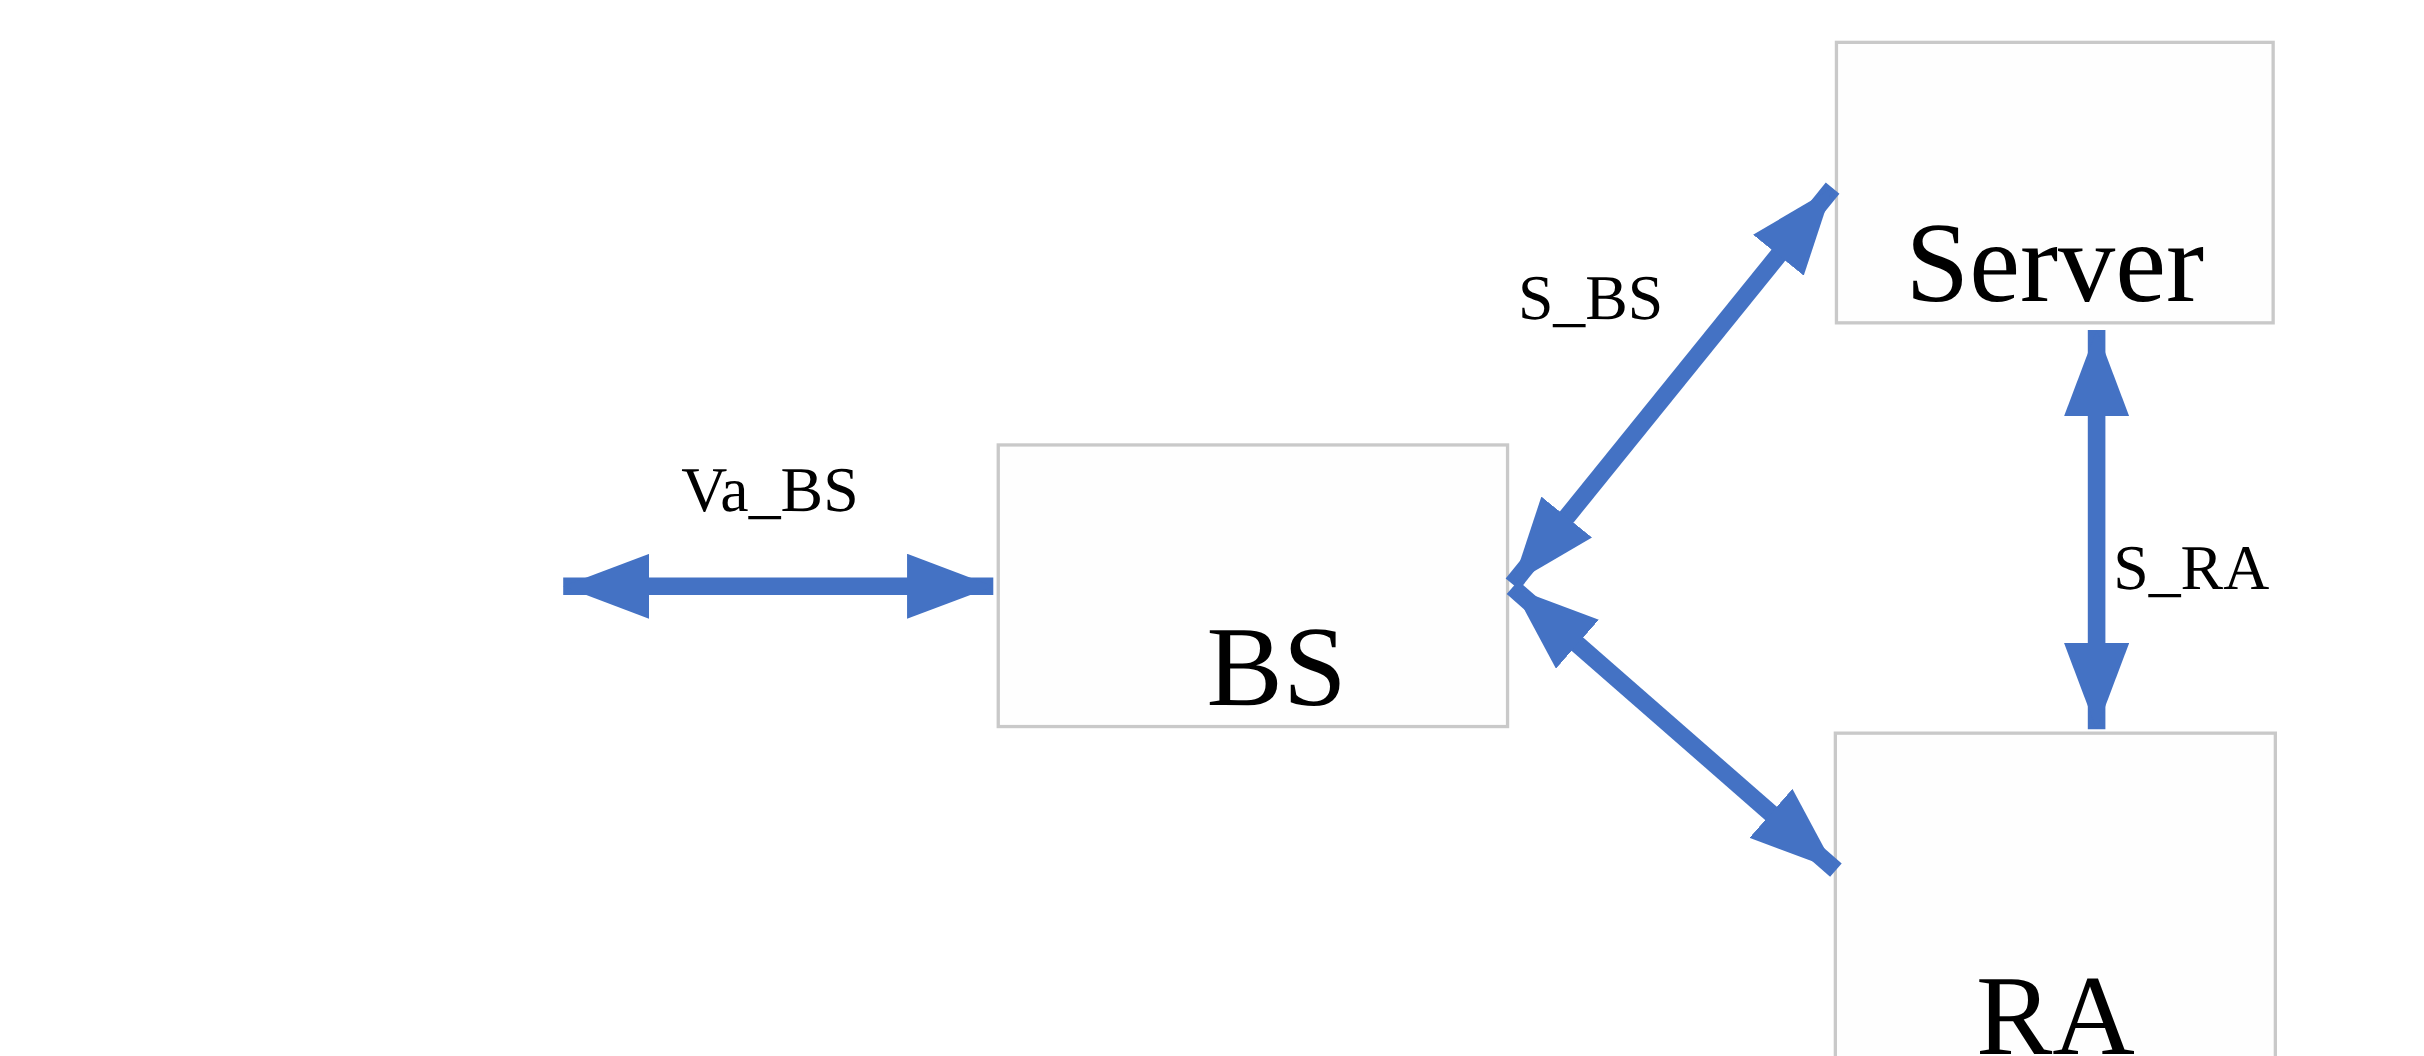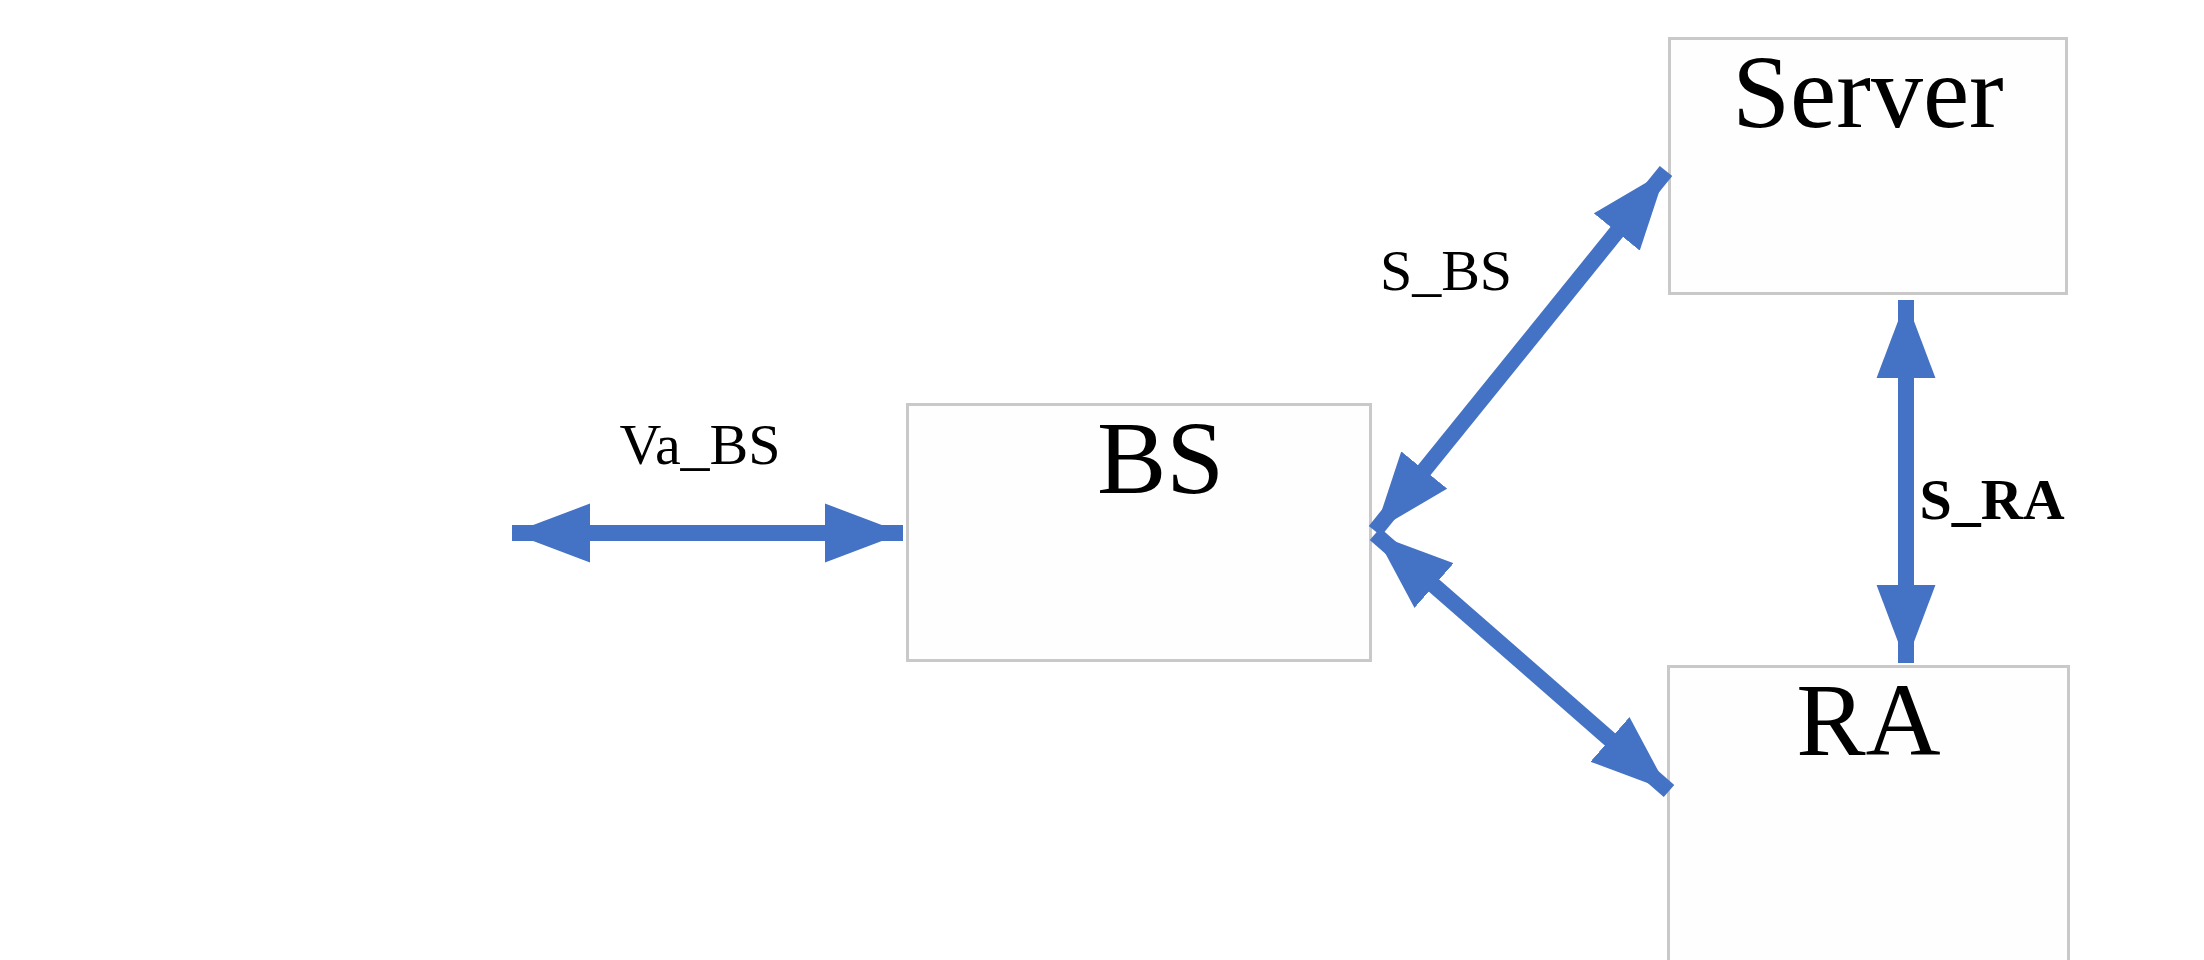--- a/index.html
+++ b/index.html
@@ -10,21 +10,21 @@
     --bg:#FFFFFF;
   }
   *{margin:0;padding:0;box-sizing:border-box;}
   html,body{width:2204px;height:960px;background:var(--bg);overflow:hidden;}
   body{font-family:"Liberation Serif","DejaVu Serif",serif;color:var(--ink);}
   .diagram{position:relative;width:2204px;height:960px;}
   .node{
     position:absolute;
     background:var(--box-fill);
     border:3px solid var(--box-border);
-    display:flex;align-items:flex-start;justify-content:center;
+    display:flex;align-items:flex-end;justify-content:center;
   }
   .node-label{
     font-size:104px;
     line-height:1;
     color:var(--ink);
   }
   #node-va{left:40px;top:403px;width:468px;height:259px;}
   #node-bs{left:906px;top:403px;width:466px;height:259px;padding-left:43px;}
   #node-server{left:1668px;top:37px;width:400px;height:258px;}
   #node-ra{left:1667px;top:665px;width:403px;height:314px;}
@@ -37,21 +37,21 @@
     position:absolute;
     transform:translate(-50%,-50%);
     font-size:58px;
     line-height:1.1;
     white-space:nowrap;
     color:var(--ink);
   }
   #label-va-bs{left:700px;top:445px;}
   #label-s-bs{left:1446px;top:271px;}
   #label-ra-bs{left:1463px;top:758px;}
-  #label-s-ra{left:1992px;top:500px;font-weight:bold;}
+  #label-s-ra{left:1992px;top:516px;}
 </style>
 </head>
 <body>
 
 <div class="diagram">
 
   <div class="node" id="node-bs">
     <span class="node-label">BS</span>
   </div>
   <div class="node" id="node-server">

